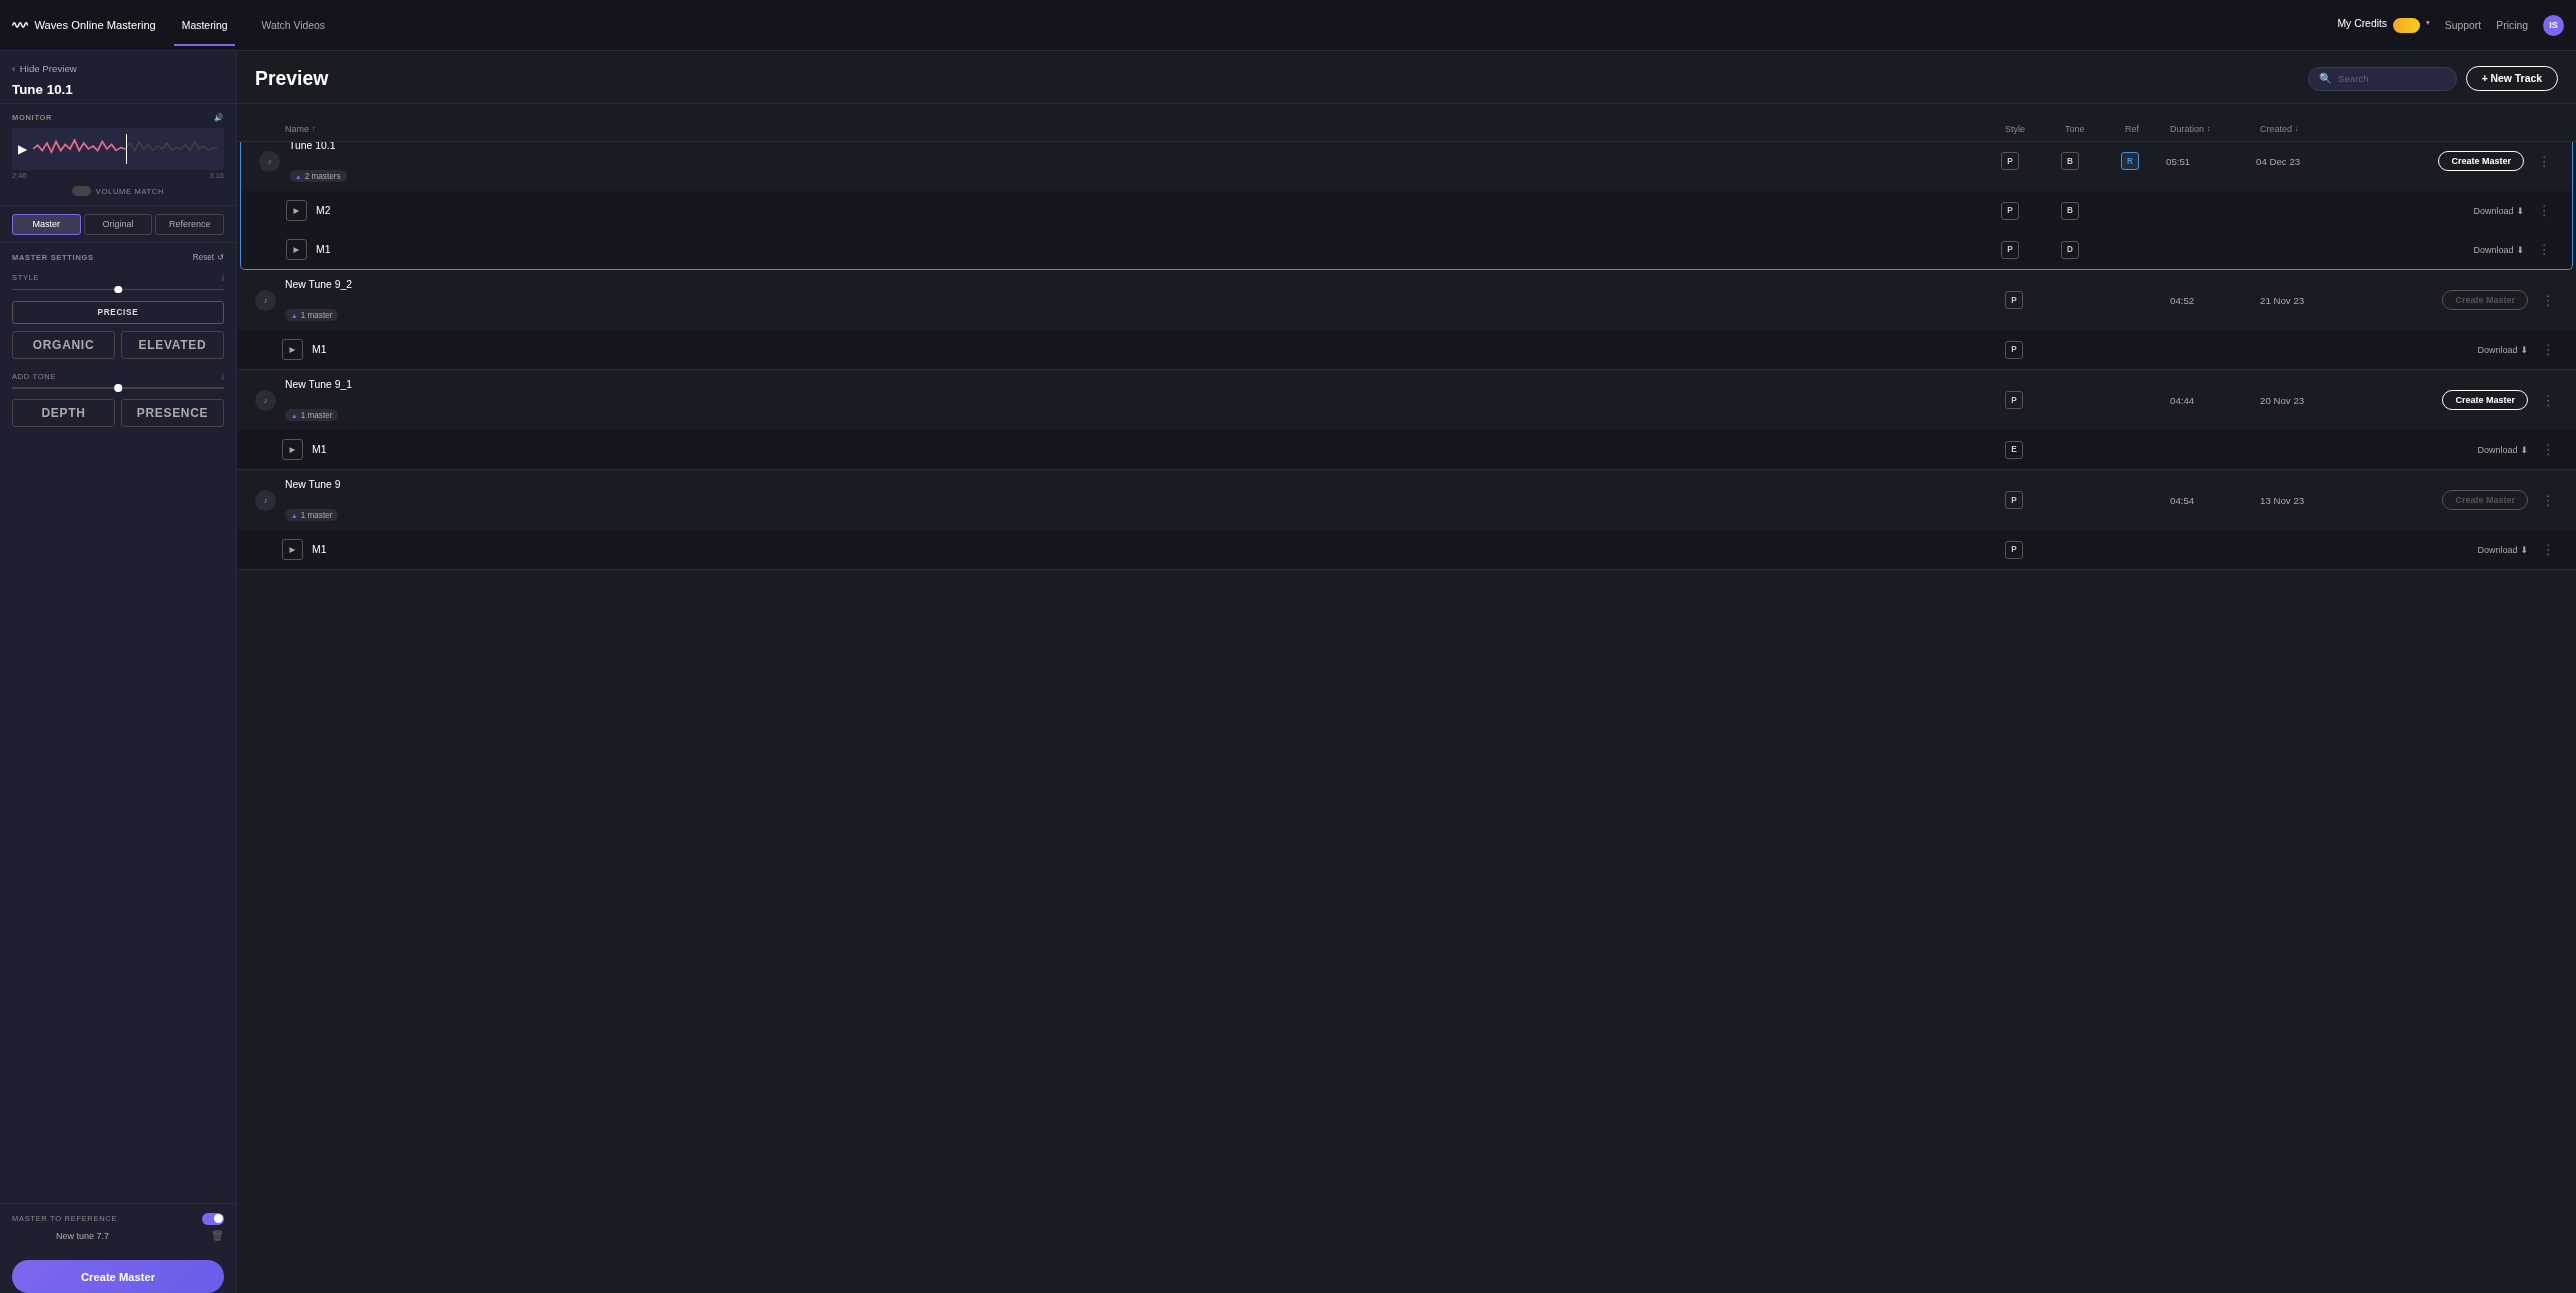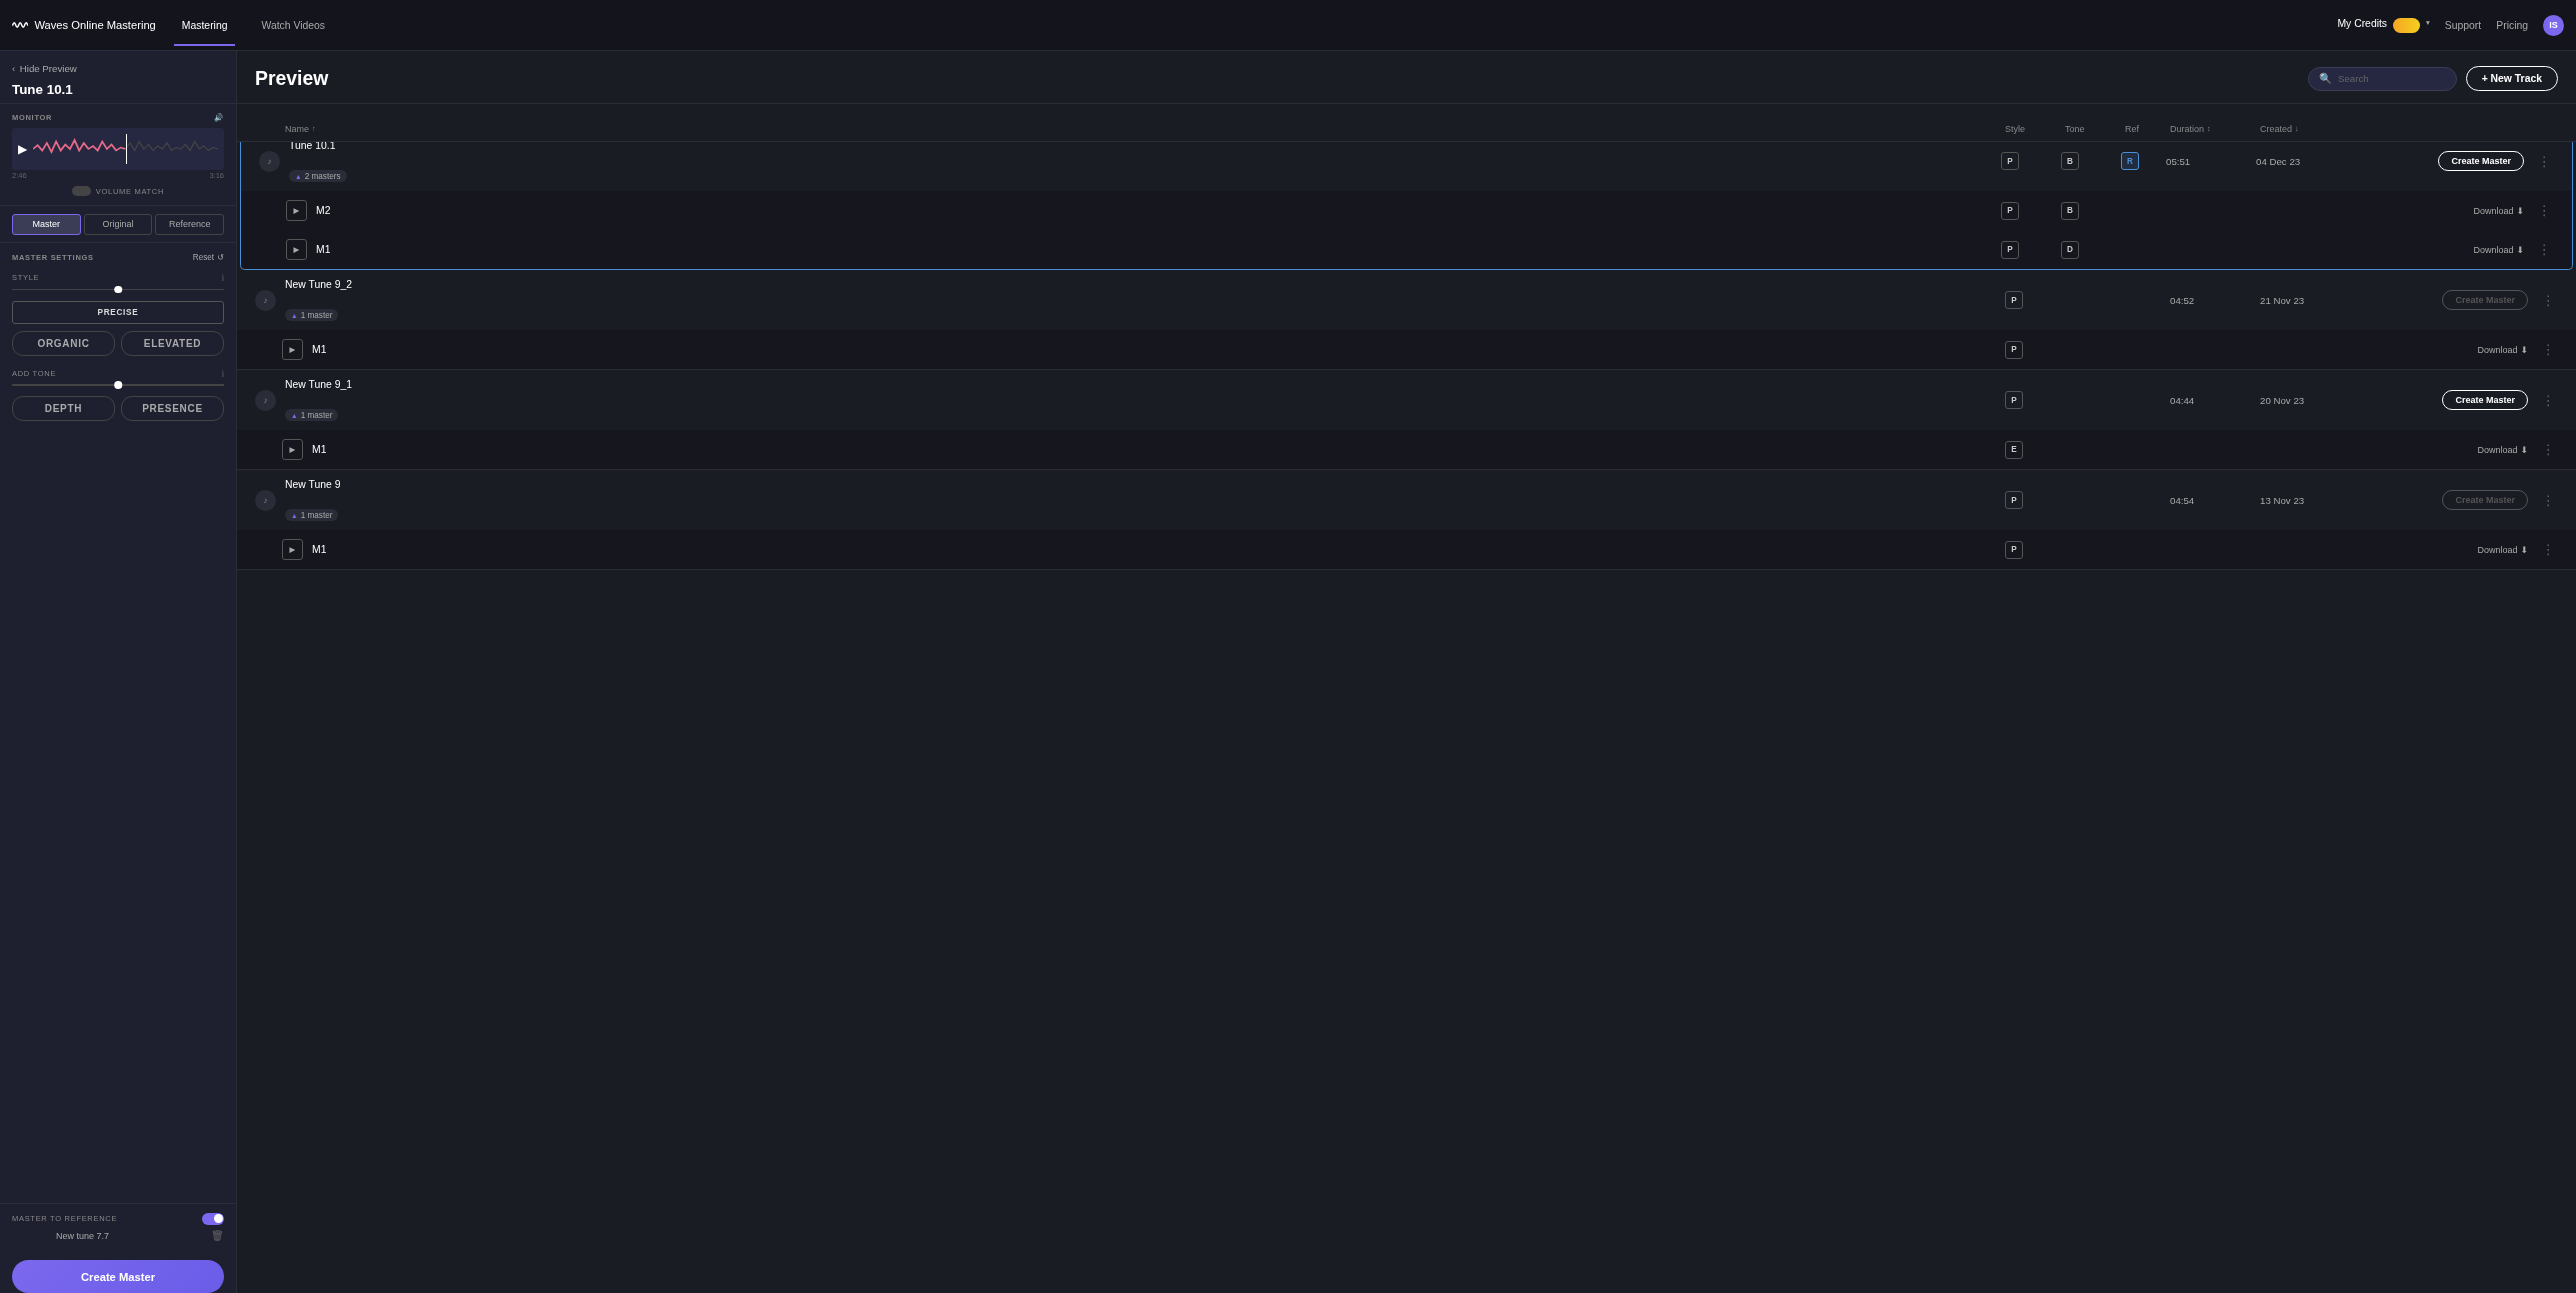--- a/index.html
+++ b/index.html
@@ -308,25 +308,25 @@
       cursor: pointer;
     }
     .style-grid {
       display: grid;
       grid-template-columns: 1fr 1fr;
       gap: 6px;
       margin-bottom: 10.4px;
     }
     .style-item {
       border: 0.7px solid #444;
-      border-radius: 11px;
+      border-radius: 3px;
       padding: 6px 0;
       text-align: center;
       color: #aaa;
-      font-size: 10px;
+      font-size: 12px;
       font-weight: 600;
       letter-spacing: 0.7px;
       cursor: pointer;
     }
 
     
     .ref-section {
       border-top: 0.7px solid #2a2c38;
       padding: 9px 12px;
     }

